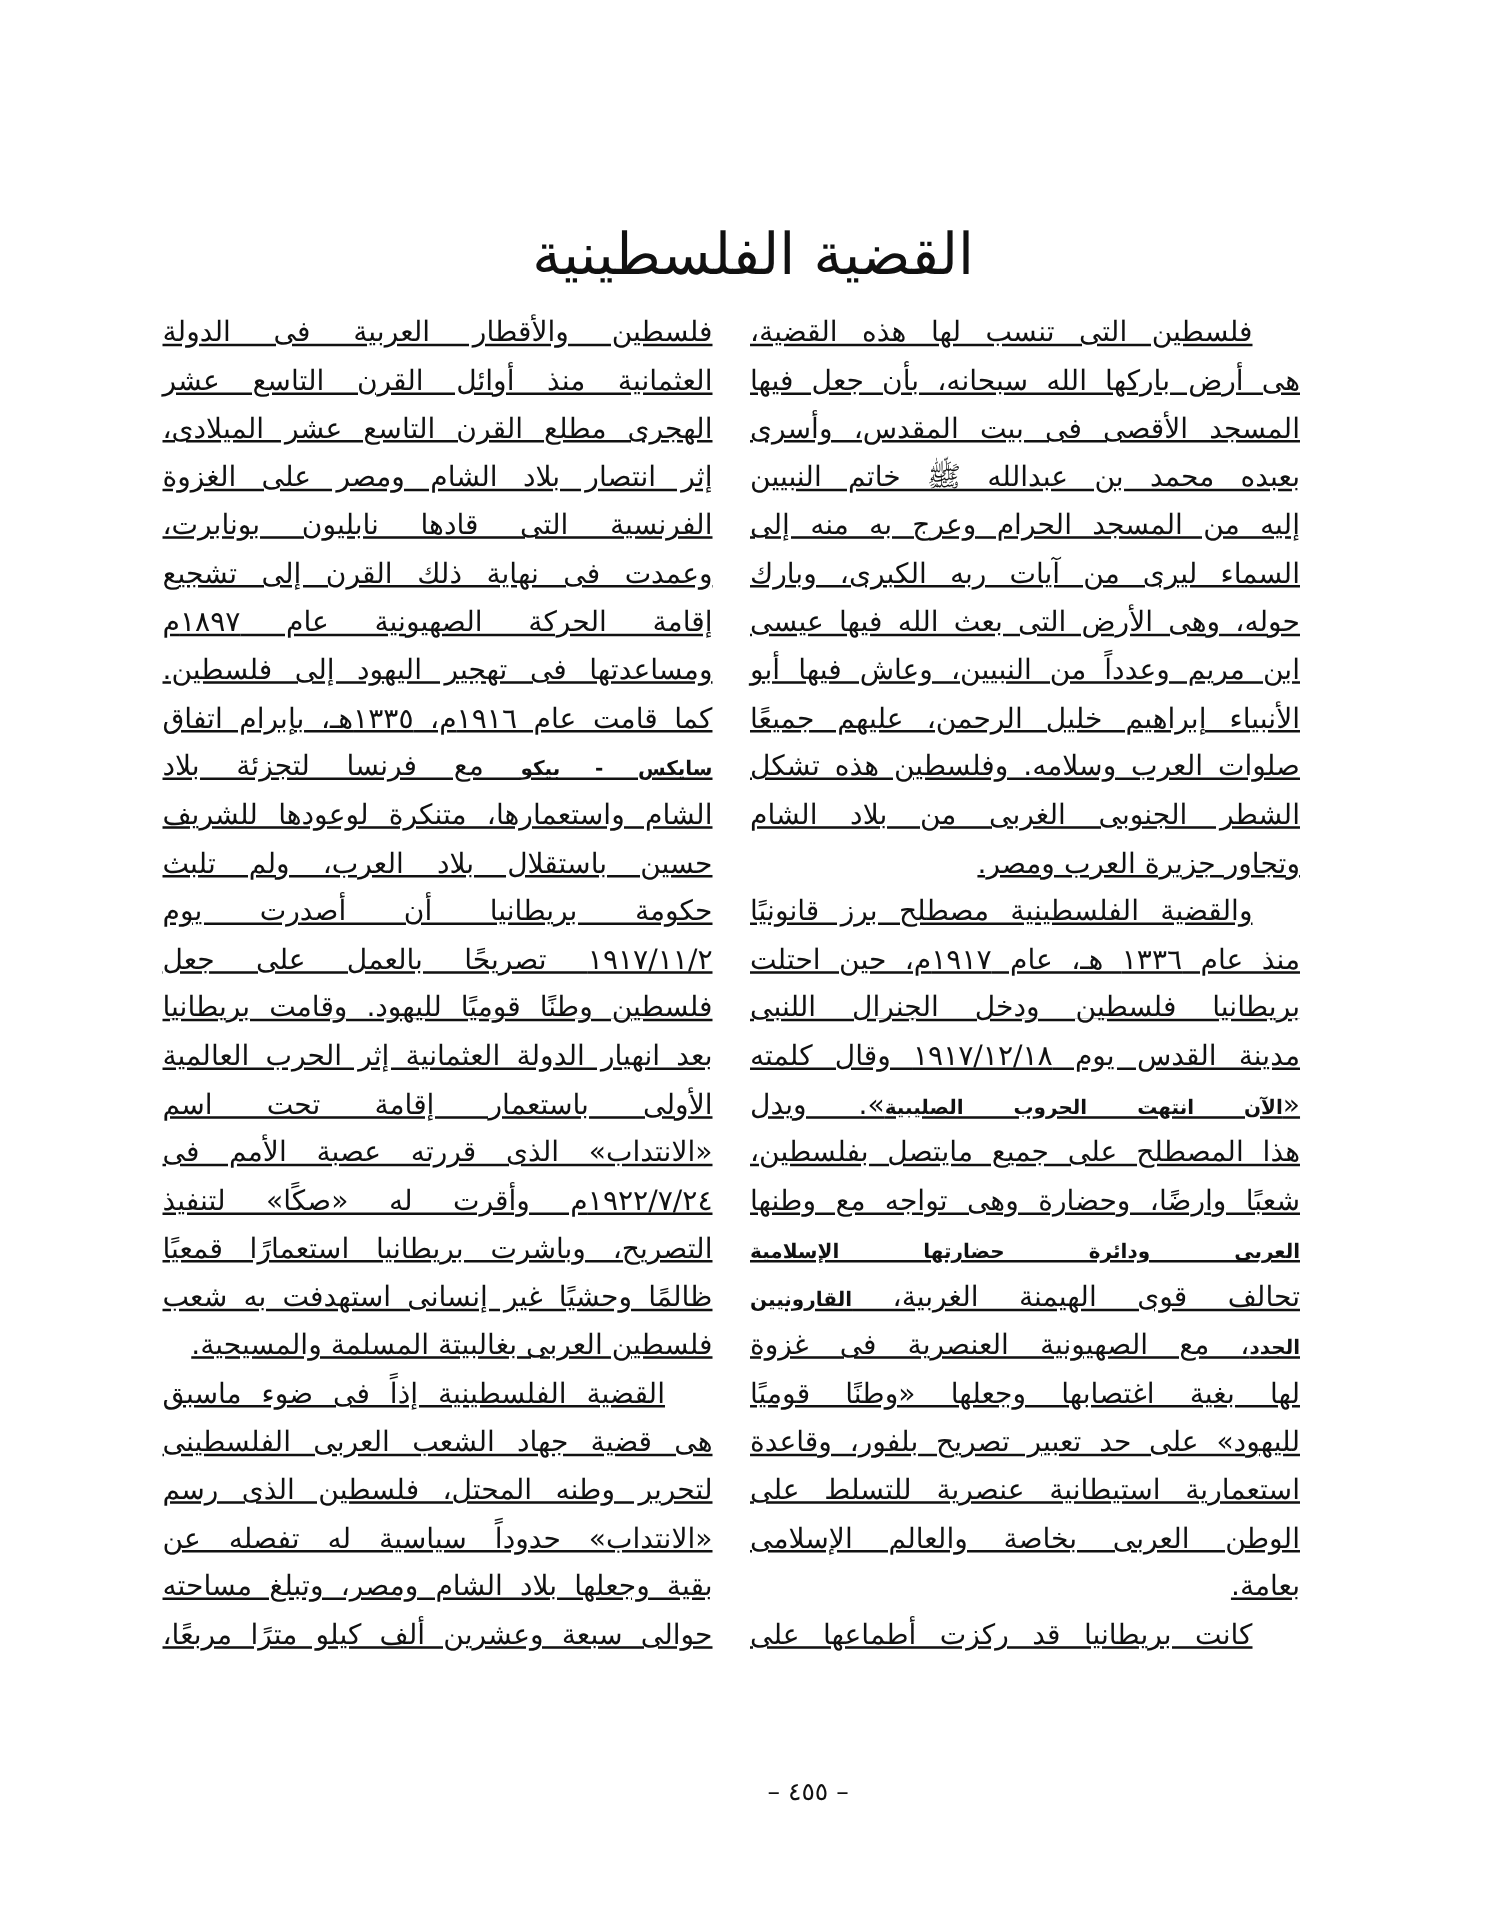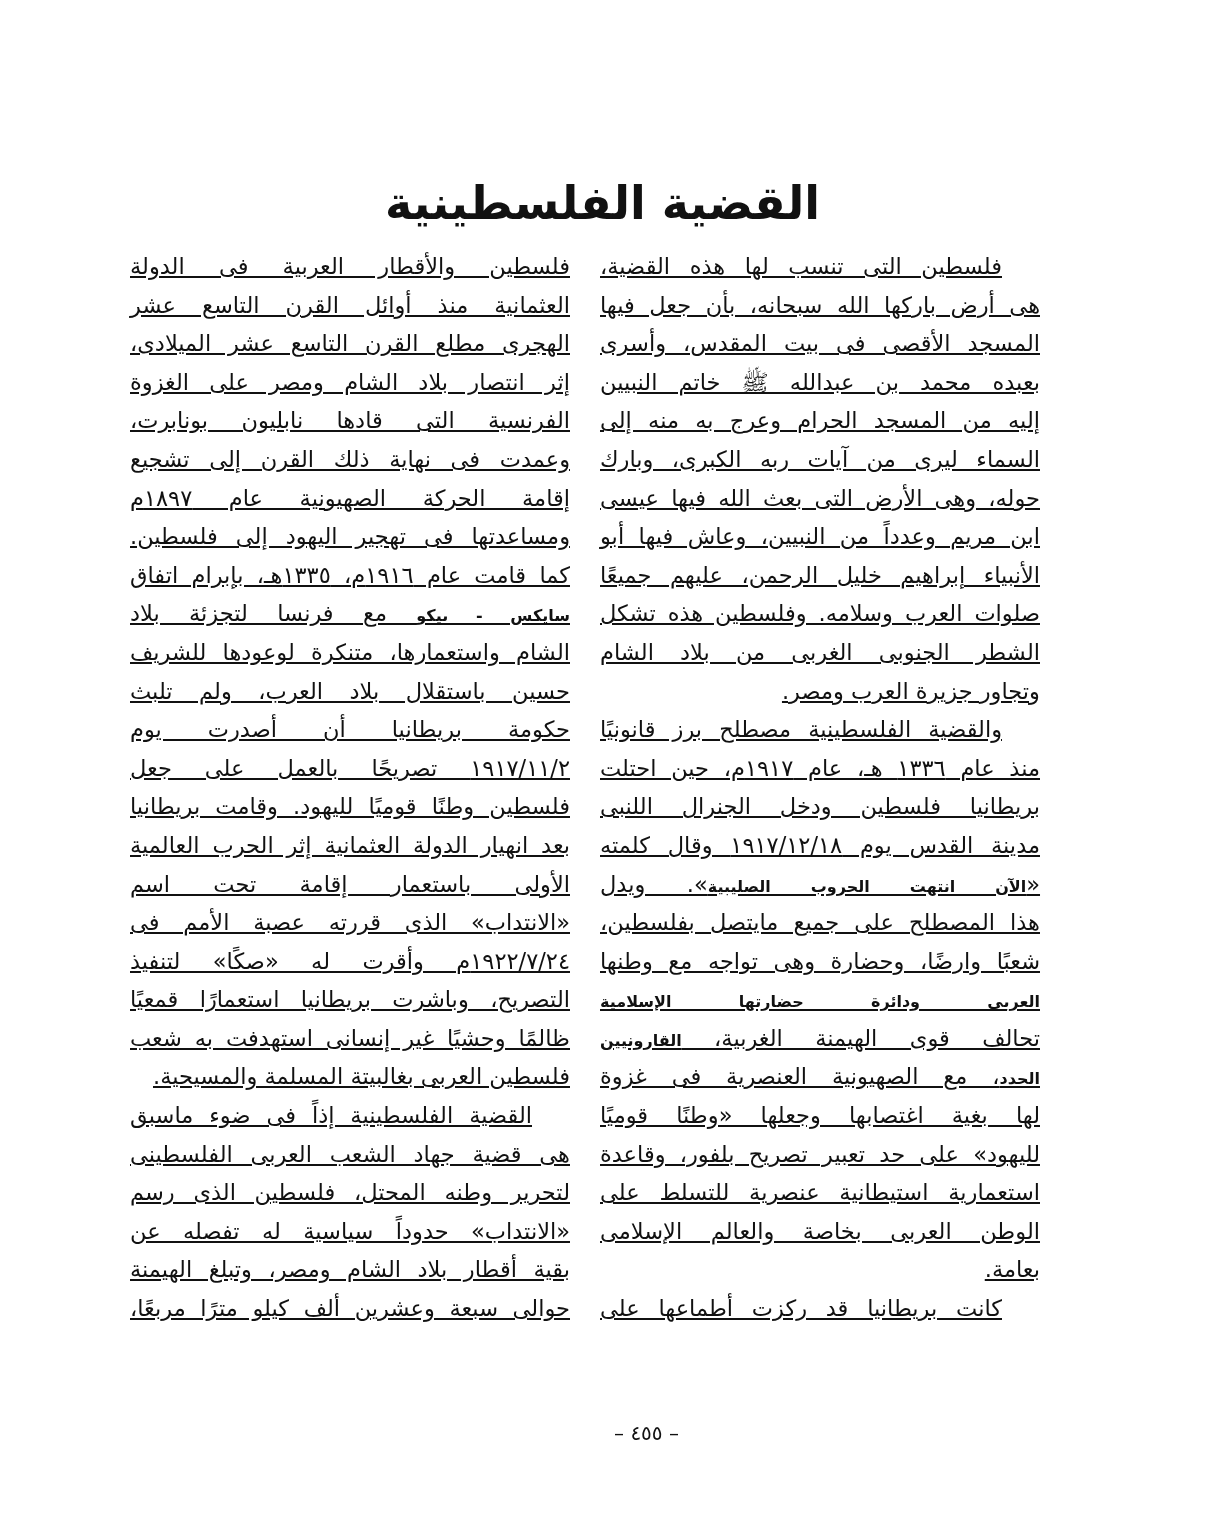--- a/index.html
+++ b/index.html
@@ -15,21 +15,21 @@
       font-family: "DejaVu Sans", sans-serif;
       color: #111111;
     }
     .page-title {
       position: absolute;
       top: 140px;
       left: 0;
       width: 1205px;
       text-align: center;
       font-size: 46px;
-      font-weight: bold;
+      font-weight: normal;
       line-height: 64px;
       direction: rtl;
       letter-spacing: 0.5px;
     }
     .column {
       position: absolute;
       top: 247px;
       width: 440px;
       direction: rtl;
       text-decoration: underline;
@@ -120,17 +120,17 @@
   <div class="line">الأولى باستعمار إقامة تحت اسم</div>
   <div class="line">«الانتداب» الذى قررته عصبة الأمم فى</div>
   <div class="line">١٩٢٢/٧/٢٤م وأقرت له «صكًا» لتنفيذ</div>
   <div class="line">التصريح، وباشرت بريطانيا استعمارًا قمعيًا</div>
   <div class="line">ظالمًا وحشيًا غير إنسانى استهدفت به شعب</div>
   <div class="line last">فلسطين العربى بغالبيتة المسلمة والمسيحية.</div>
   <div class="line indent">القضية الفلسطينية إذاً فى ضوء ماسبق</div>
   <div class="line">هى قضية جهاد الشعب العربى الفلسطينى</div>
   <div class="line">لتحرير وطنه المحتل، فلسطين الذى رسم</div>
   <div class="line">«الانتداب» حدوداً سياسية له تفصله عن</div>
-  <div class="line">بقية أقطار بلاد الشام ومصر، وتبلغ الهيمنة</div>
+  <div class="line">بقية وجعلها بلاد الشام ومصر، وتبلغ مساحته</div>
   <div class="line">حوالى سبعة وعشرين ألف كيلو مترًا مربعًا،</div>
 </div>
 
 <div class="page-number">– ٤٥٥ –</div>
 
 </body></html>

